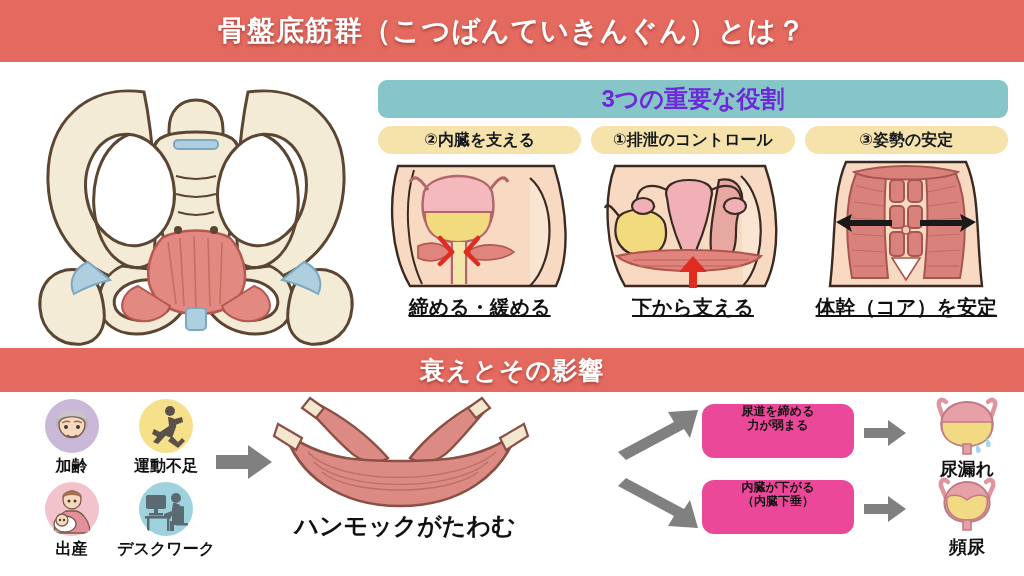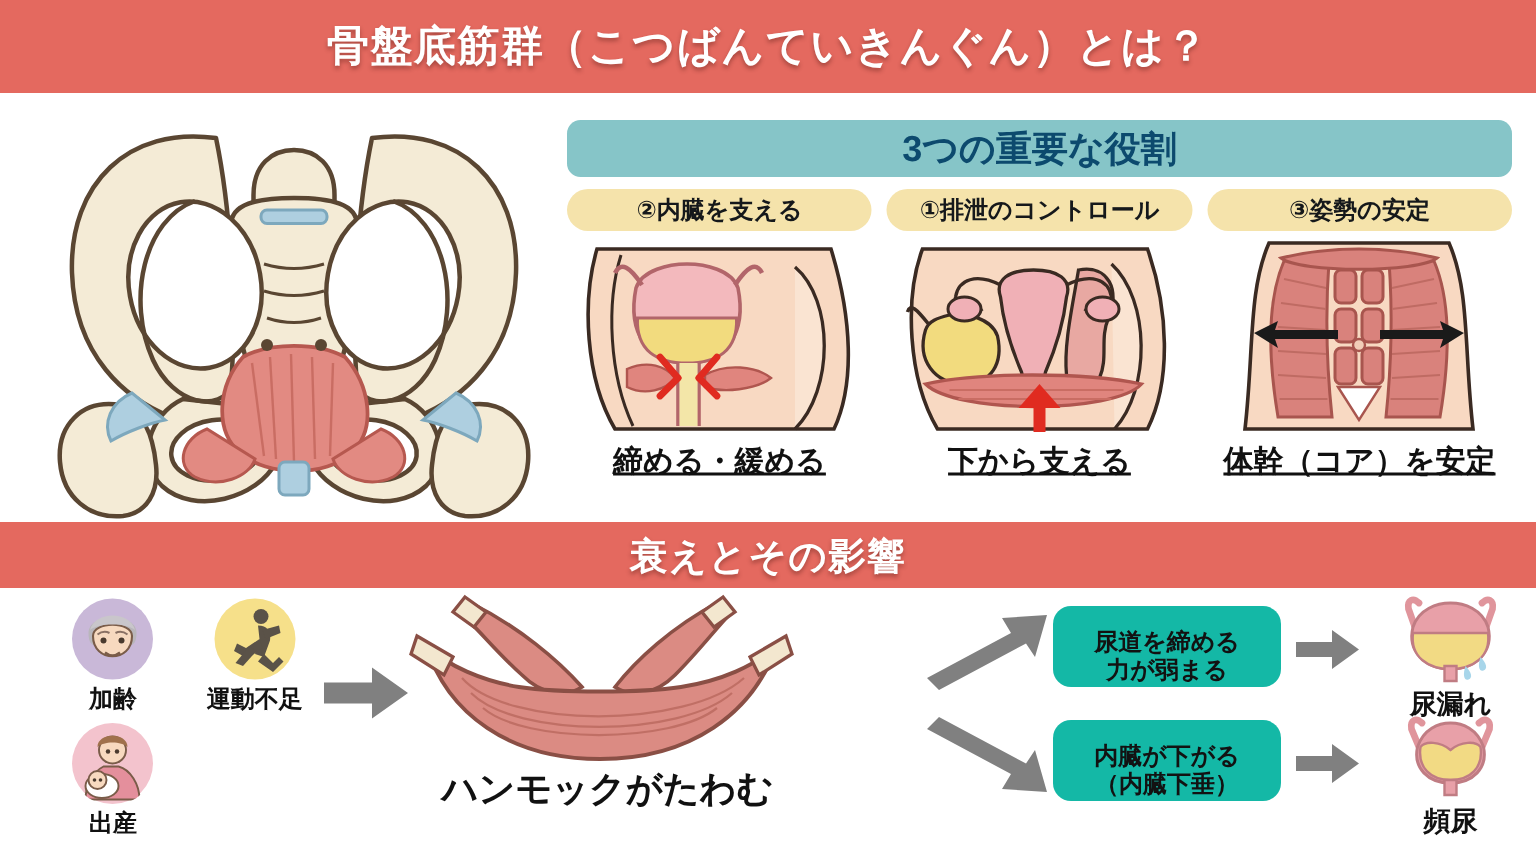--- a/index.html
+++ b/index.html
@@ -28,21 +28,21 @@
   .pelvis-wrap{position:absolute;left:26px;top:8px;width:340px;height:278px;}
   .pelvis-caption{
     position:absolute;left:26px;top:300px;width:340px;text-align:center;
     font-size:23px;font-weight:bold;color:#111;
   }
 
   .roles{position:absolute;left:378px;top:18px;width:630px;}
   .roles-head{
     background:#86c5c8;border-radius:9px;height:38px;
     display:flex;align-items:center;justify-content:center;
-    font-size:24px;font-weight:bold;color:#0c4a6e;
+    font-size:24px;font-weight:bold;color:#6d28d9;
   }
   .role-pills{display:flex;gap:10px;margin-top:8px;}
   .role-pill{
     flex:1;background:#f5e3ab;border-radius:16px;height:28px;
     display:flex;align-items:center;justify-content:center;
     font-size:16px;font-weight:bold;color:#15181b;white-space:nowrap;
   }
   .role-figs{display:flex;gap:10px;margin-top:6px;}
   .role-fig{flex:1;display:flex;flex-direction:column;align-items:center;}
   .role-fig svg{display:block;}
@@ -56,23 +56,23 @@
   .cause{display:flex;flex-direction:column;align-items:center;}
   .cause-ico{width:56px;height:56px;border-radius:50%;display:block;}
   .cause-lbl{margin-top:2px;font-size:16px;font-weight:bold;color:#111;white-space:nowrap;}
 
   .arrow-gray{position:absolute;}
   .hammock{position:absolute;left:268px;top:4px;width:270px;height:120px;}
   .hammock-cap{position:absolute;left:255px;top:118px;width:300px;text-align:center;
                font-size:24px;font-weight:bold;color:#111;}
 
   .outbox{
-    position:absolute;background:#14b8a6;border-radius:12px;
-    display:flex;align-items:flex-end;justify-content:center;text-align:center;
-    font-size:16px;font-weight:bold;color:#121212;line-height:1.18;
+    position:absolute;background:#ec4899;border-radius:12px;
+    display:flex;align-items:flex-start;justify-content:center;text-align:center;
+    font-size:12px;font-weight:bold;color:#121212;line-height:1.18;
   }
   .out1{left:702px;top:12px;width:152px;height:54px;}
   .out2{left:702px;top:88px;width:152px;height:54px;}
 
   .result{position:absolute;display:flex;flex-direction:column;align-items:center;}
   .res1{left:932px;top:2px;}
   .res2{left:932px;top:80px;}
   .res-lbl{font-size:18px;font-weight:bold;color:#111;margin-top:1px;}
 </style>
 </head>
@@ -338,20 +338,40 @@
           <circle cx="25" cy="20" r="1.5" fill="#4a3a2e"></circle>
           <circle cx="31" cy="20" r="1.5" fill="#4a3a2e"></circle>
           <ellipse cx="21" cy="43" rx="11" ry="8" fill="#ffffff" stroke="#7a5c49" stroke-width="1.3"></ellipse>
           <circle cx="18" cy="39" r="6" fill="#f7d9bf" stroke="#7a5c49" stroke-width="1.3"></circle>
           <circle cx="16" cy="39" r="1.2" fill="#4a3a2e"></circle>
           <circle cx="20" cy="39" r="1.2" fill="#4a3a2e"></circle>
         </svg>
         <div class="cause-lbl">出産</div>
       </div>
 
+      <div class="cause">
+        <svg class="cause-ico" viewBox="0 0 56 56">
+          <circle cx="28" cy="28" r="27" fill="#9ed2dc"></circle>
+          <g fill="#5a6a72">
+            <rect x="8" y="14" width="20" height="14" rx="2"></rect>
+            <rect x="16" y="28" width="4" height="4"></rect>
+            <rect x="11" y="32" width="14" height="2.5"></rect>
+            <rect x="7" y="35" width="26" height="2.6"></rect>
+            <rect x="9" y="37" width="2.4" height="13"></rect>
+            <rect x="29" y="37" width="2.4" height="13"></rect>
+            <circle cx="38" cy="17" r="5"></circle>
+            <path d="M35 22 C 42 22, 45 26, 44 33 L 44 40 L 34 40 L 34 28 Z"></path>
+            <path d="M34 30 L 26 33 L 26 36 L 35 35 Z"></path>
+            <path d="M34 40 L 44 40 L 44 44 L 36 44 L 36 50 L 32 50 L 32 40 Z"></path>
+            <rect x="43" y="25" width="3" height="18" rx="1.4"></rect>
+            <rect x="38" y="42" width="12" height="2.6" rx="1.2"></rect>
+          </g>
+        </svg>
+        <div class="cause-lbl">デスクワーク</div>
+      </div>
     </div>
 
     <svg class="arrow-gray" style="left:214px;top:50px;" width="60" height="40" viewBox="0 0 60 40">
       <path d="M2 13 L 34 13 L 34 3 L 58 20 L 34 37 L 34 27 L 2 27 Z" fill="#808080"></path>
     </svg>
 
     <div class="hammock">
       <svg width="270" height="120" viewBox="0 0 270 120">
 
         <path d="M46 6 C 78 22, 104 44, 120 62 C 108 70, 92 66, 80 54 C 62 38, 50 22, 38 12 Z" fill="#db8b83" stroke="#8a4f45" stroke-width="2.4"></path>

